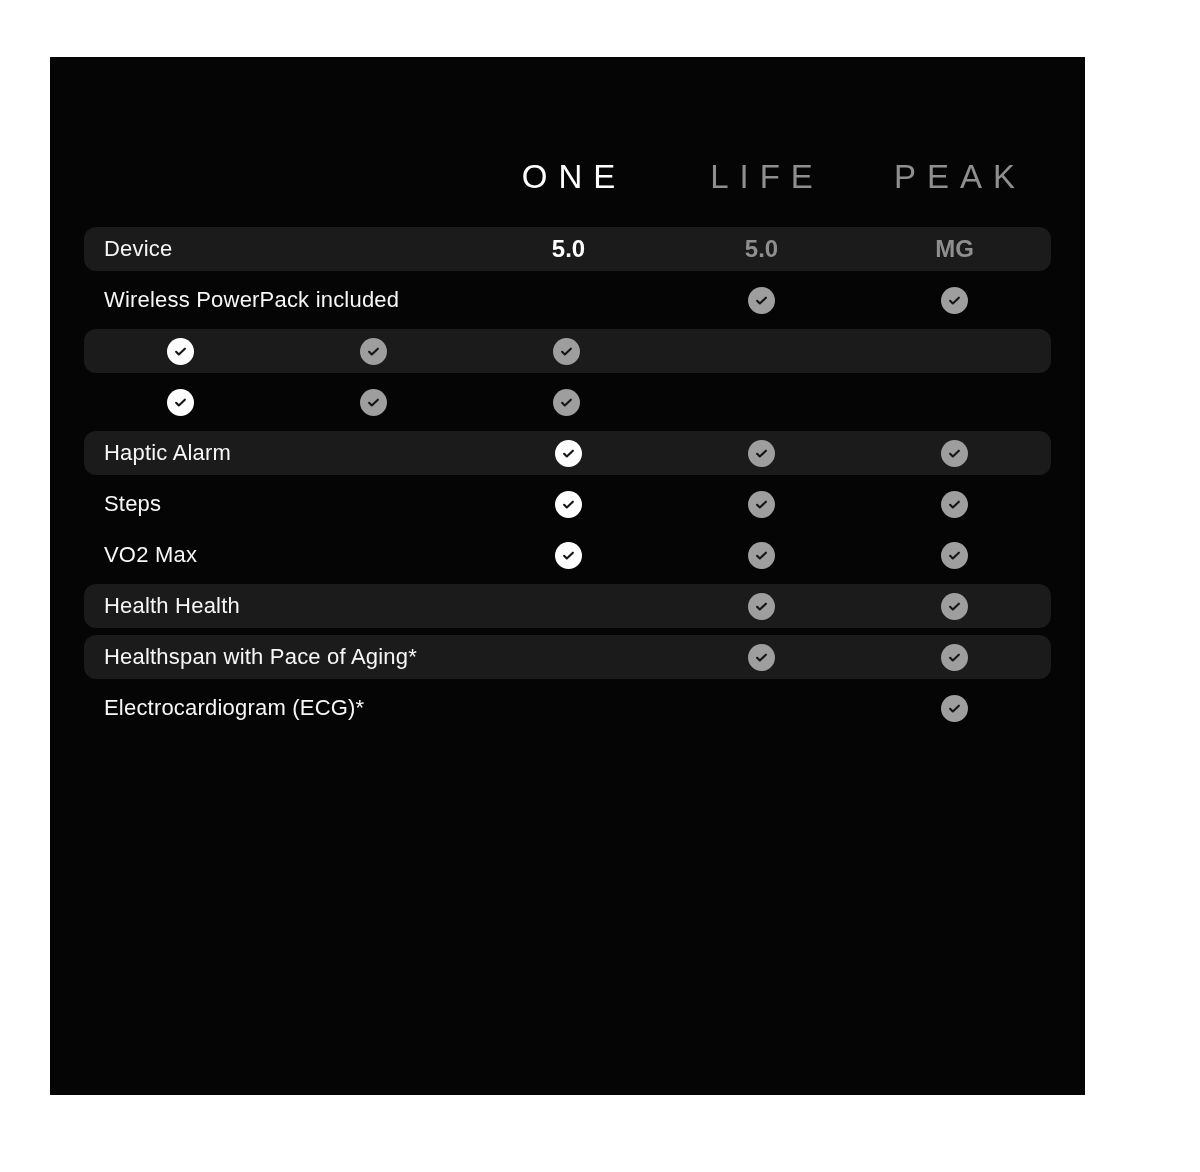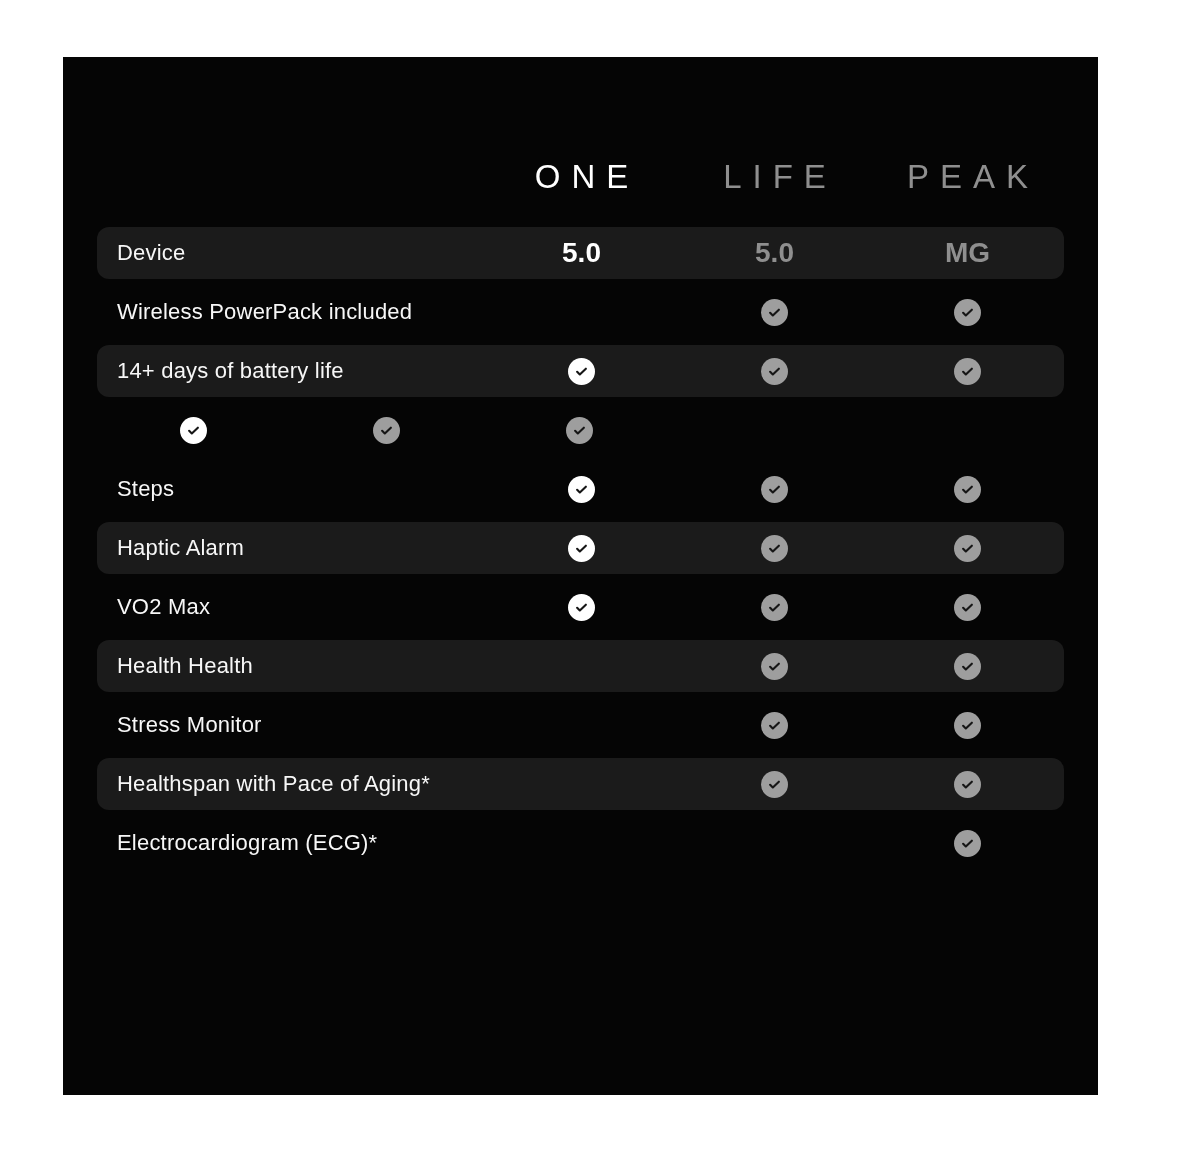--- a/index.html
+++ b/index.html
@@ -8,54 +8,54 @@
     --check-white:#ffffff; --check-gray:#9e9e9e; --check-mark:#161616;
   }
   *{box-sizing:border-box; margin:0; padding:0;}
   html,body{width:1200px; height:1172px;}
   body{
     background:var(--page-bg);
     font-family:"Liberation Sans", sans-serif;
     position:relative; overflow:hidden;
   }
   .panel{
-    position:absolute; left:63px; top:57px; width:1035px; height:1038px;
+    position:absolute; left:50px; top:57px; width:1035px; height:1038px;
     background:var(--panel-bg);
   }
   .plans-header{
     position:absolute; left:34px; top:96px; width:967px; height:48px;
     display:flex; align-items:center;
   }
   .plans-header .spacer{flex:1;}
   .plan{
     width:193px; text-align:center;
     font-size:33px; font-weight:400;
     letter-spacing:11px; text-indent:11px;
     color:var(--plan-muted); cursor:pointer;
     user-select:none;
   }
   .plan.highlight{color:#ffffff;}
   .feature-table{
     position:absolute; left:34px; top:170px; width:967px;
     display:flex; flex-direction:column; gap:7px;
   }
   .row{
-    height:52px; display:flex; align-items:center;
+    height:44px; display:flex; align-items:center;
     border-radius:12px;
   }
   .row-alt{background:var(--row-bg);}
   .row-label{
     flex:1; padding-left:20px;
     font-size:22px; font-weight:500; letter-spacing:.2px;
     color:var(--label-color);
     white-space:nowrap;
   }
   .cell{
     width:193px; display:flex; align-items:center; justify-content:center;
-    font-size:28px; font-weight:700;
+    font-size:24px; font-weight:700;
   }
   .val-strong{color:#ffffff;}
   .val-muted{color:var(--value-muted);}
   .check{
     width:27px; height:27px; border-radius:50%;
     display:flex; align-items:center; justify-content:center;
   }
   .check-white{background:var(--check-white);}
   .check-gray{background:var(--check-gray);}
   .check svg{display:block;}
@@ -91,44 +91,67 @@
         </div>
         <div class="cell">
           <span class="check check-gray">
             <svg width="15" height="15" viewBox="0 0 24 24">
               <path d="M5 12.5l4.3 4.3L19 7.6" fill="none" stroke="#161616" stroke-width="3.4" stroke-linecap="round" stroke-linejoin="round"></path>
             </svg>
           </span>
         </div>
       </div>
       <div class="row row-alt">
-        <div class="row-label">14+ days of battery life</div>
-        <div class="cell">
-          <span class="check check-white">
-            <svg width="15" height="15" viewBox="0 0 24 24">
-              <path d="M5 12.5l4.3 4.3L19 7.6" fill="none" stroke="#161616" stroke-width="3.4" stroke-linecap="round" stroke-linejoin="round"></path>
-            </svg>
-          </span>
-        </div>
-        <div class="cell">
-          <span class="check check-gray">
-            <svg width="15" height="15" viewBox="0 0 24 24">
-              <path d="M5 12.5l4.3 4.3L19 7.6" fill="none" stroke="#161616" stroke-width="3.4" stroke-linecap="round" stroke-linejoin="round"></path>
-            </svg>
-          </span>
-        </div>
-        <div class="cell">
-          <span class="check check-gray">
-            <svg width="15" height="15" viewBox="0 0 24 24">
-              <path d="M5 12.5l4.3 4.3L19 7.6" fill="none" stroke="#161616" stroke-width="3.4" stroke-linecap="round" stroke-linejoin="round"></path>
-            </svg>
-          </span>
-        </div>
-      </div>
-      <div class="row">
+        <div class="cell">
+          <span class="check check-white">
+            <svg width="15" height="15" viewBox="0 0 24 24">
+              <path d="M5 12.5l4.3 4.3L19 7.6" fill="none" stroke="#161616" stroke-width="3.4" stroke-linecap="round" stroke-linejoin="round"></path>
+            </svg>
+          </span>
+        </div>
+        <div class="cell">
+          <span class="check check-gray">
+            <svg width="15" height="15" viewBox="0 0 24 24">
+              <path d="M5 12.5l4.3 4.3L19 7.6" fill="none" stroke="#161616" stroke-width="3.4" stroke-linecap="round" stroke-linejoin="round"></path>
+            </svg>
+          </span>
+        </div>
+        <div class="cell">
+          <span class="check check-gray">
+            <svg width="15" height="15" viewBox="0 0 24 24">
+              <path d="M5 12.5l4.3 4.3L19 7.6" fill="none" stroke="#161616" stroke-width="3.4" stroke-linecap="round" stroke-linejoin="round"></path>
+            </svg>
+          </span>
+        </div>
+      </div>
+      <div class="row">
+        <div class="cell">
+          <span class="check check-white">
+            <svg width="15" height="15" viewBox="0 0 24 24">
+              <path d="M5 12.5l4.3 4.3L19 7.6" fill="none" stroke="#161616" stroke-width="3.4" stroke-linecap="round" stroke-linejoin="round"></path>
+            </svg>
+          </span>
+        </div>
+        <div class="cell">
+          <span class="check check-gray">
+            <svg width="15" height="15" viewBox="0 0 24 24">
+              <path d="M5 12.5l4.3 4.3L19 7.6" fill="none" stroke="#161616" stroke-width="3.4" stroke-linecap="round" stroke-linejoin="round"></path>
+            </svg>
+          </span>
+        </div>
+        <div class="cell">
+          <span class="check check-gray">
+            <svg width="15" height="15" viewBox="0 0 24 24">
+              <path d="M5 12.5l4.3 4.3L19 7.6" fill="none" stroke="#161616" stroke-width="3.4" stroke-linecap="round" stroke-linejoin="round"></path>
+            </svg>
+          </span>
+        </div>
+      </div>
+      <div class="row row-alt">
+        <div class="row-label">Haptic Alarm</div>
         <div class="cell">
           <span class="check check-white">
             <svg width="15" height="15" viewBox="0 0 24 24">
               <path d="M5 12.5l4.3 4.3L19 7.6" fill="none" stroke="#161616" stroke-width="3.4" stroke-linecap="round" stroke-linejoin="round"></path>
             </svg>
           </span>
         </div>
         <div class="cell">
           <span class="check check-gray">
             <svg width="15" height="15" viewBox="0 0 24 24">
@@ -161,44 +184,20 @@
           </span>
         </div>
         <div class="cell">
           <span class="check check-gray">
             <svg width="15" height="15" viewBox="0 0 24 24">
               <path d="M5 12.5l4.3 4.3L19 7.6" fill="none" stroke="#161616" stroke-width="3.4" stroke-linecap="round" stroke-linejoin="round"></path>
             </svg>
           </span>
         </div>
       </div>
-      <div class="row row-alt">
-        <div class="row-label">Haptic Alarm</div>
-        <div class="cell">
-          <span class="check check-white">
-            <svg width="15" height="15" viewBox="0 0 24 24">
-              <path d="M5 12.5l4.3 4.3L19 7.6" fill="none" stroke="#161616" stroke-width="3.4" stroke-linecap="round" stroke-linejoin="round"></path>
-            </svg>
-          </span>
-        </div>
-        <div class="cell">
-          <span class="check check-gray">
-            <svg width="15" height="15" viewBox="0 0 24 24">
-              <path d="M5 12.5l4.3 4.3L19 7.6" fill="none" stroke="#161616" stroke-width="3.4" stroke-linecap="round" stroke-linejoin="round"></path>
-            </svg>
-          </span>
-        </div>
-        <div class="cell">
-          <span class="check check-gray">
-            <svg width="15" height="15" viewBox="0 0 24 24">
-              <path d="M5 12.5l4.3 4.3L19 7.6" fill="none" stroke="#161616" stroke-width="3.4" stroke-linecap="round" stroke-linejoin="round"></path>
-            </svg>
-          </span>
-        </div>
-      </div>
       <div class="row">
         <div class="row-label">VO2 Max</div>
         <div class="cell">
           <span class="check check-white">
             <svg width="15" height="15" viewBox="0 0 24 24">
               <path d="M5 12.5l4.3 4.3L19 7.6" fill="none" stroke="#161616" stroke-width="3.4" stroke-linecap="round" stroke-linejoin="round"></path>
             </svg>
           </span>
         </div>
         <div class="cell">
@@ -227,38 +226,20 @@
           </span>
         </div>
         <div class="cell">
           <span class="check check-gray">
             <svg width="15" height="15" viewBox="0 0 24 24">
               <path d="M5 12.5l4.3 4.3L19 7.6" fill="none" stroke="#161616" stroke-width="3.4" stroke-linecap="round" stroke-linejoin="round"></path>
             </svg>
           </span>
         </div>
       </div>
-      <div class="row">
-        <div class="row-label">Stress Monitor</div>
-        <div class="cell"></div>
-        <div class="cell">
-          <span class="check check-gray">
-            <svg width="15" height="15" viewBox="0 0 24 24">
-              <path d="M5 12.5l4.3 4.3L19 7.6" fill="none" stroke="#161616" stroke-width="3.4" stroke-linecap="round" stroke-linejoin="round"></path>
-            </svg>
-          </span>
-        </div>
-        <div class="cell">
-          <span class="check check-gray">
-            <svg width="15" height="15" viewBox="0 0 24 24">
-              <path d="M5 12.5l4.3 4.3L19 7.6" fill="none" stroke="#161616" stroke-width="3.4" stroke-linecap="round" stroke-linejoin="round"></path>
-            </svg>
-          </span>
-        </div>
-      </div>
       <div class="row row-alt">
         <div class="row-label">Healthspan with Pace of Aging*</div>
         <div class="cell"></div>
         <div class="cell">
           <span class="check check-gray">
             <svg width="15" height="15" viewBox="0 0 24 24">
               <path d="M5 12.5l4.3 4.3L19 7.6" fill="none" stroke="#161616" stroke-width="3.4" stroke-linecap="round" stroke-linejoin="round"></path>
             </svg>
           </span>
         </div>

